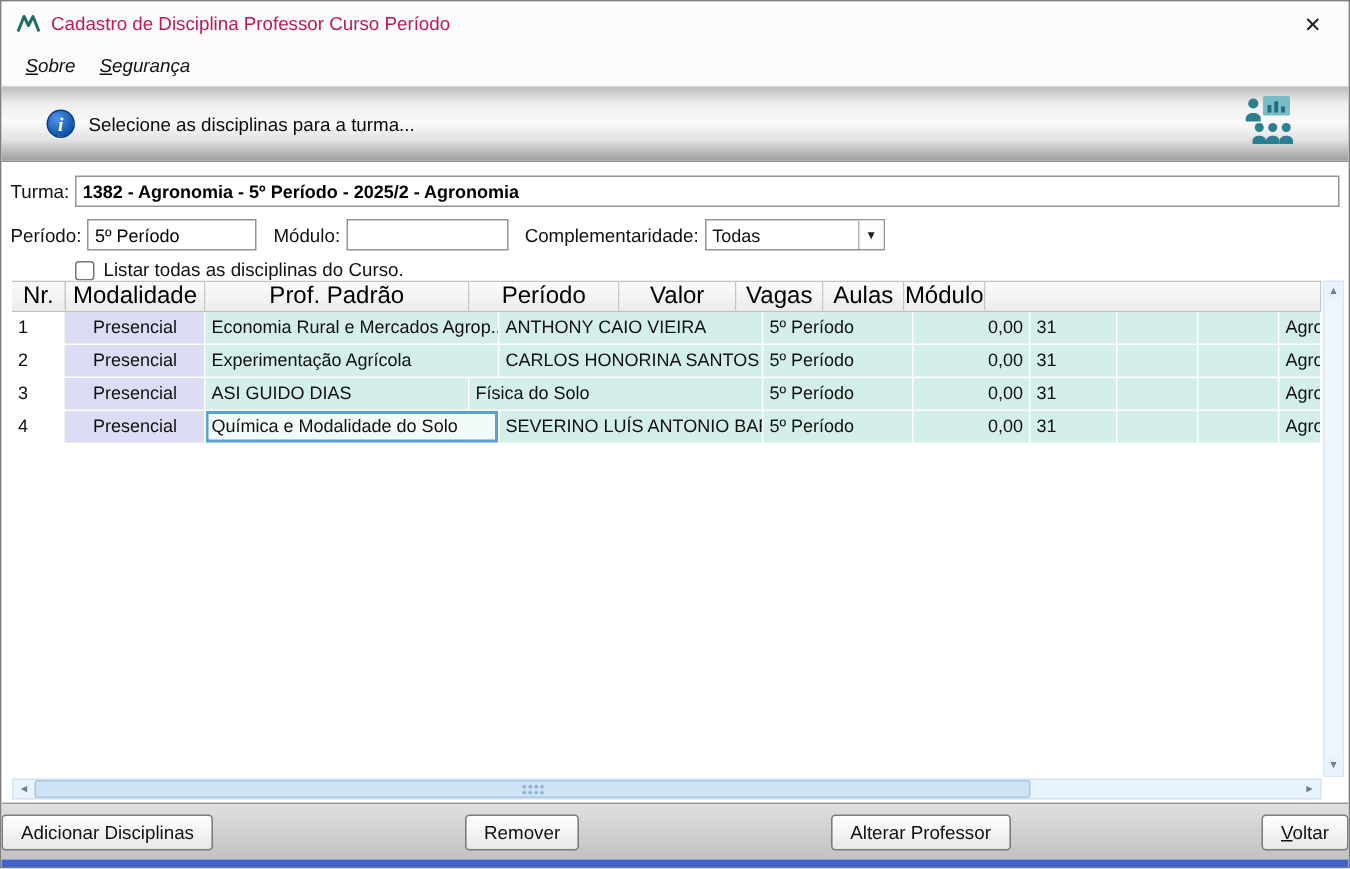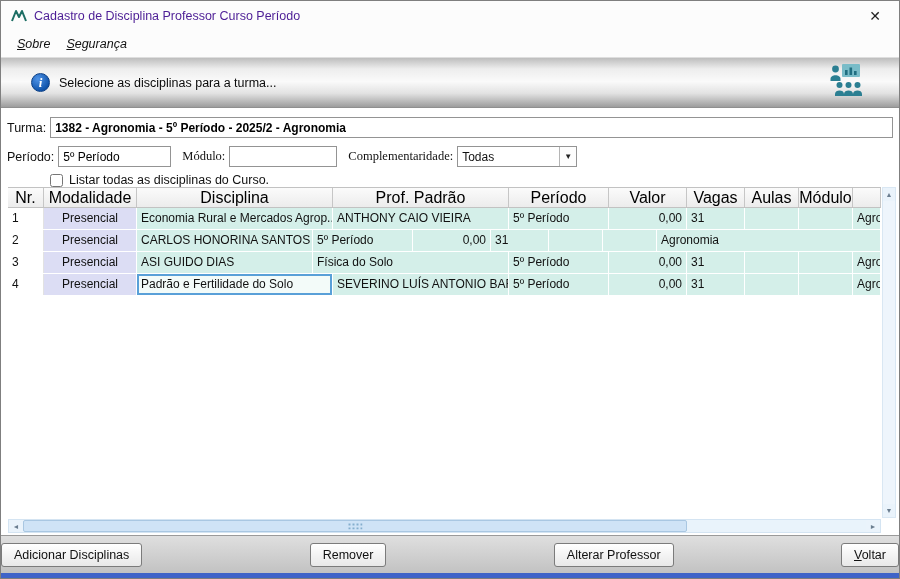--- a/index.html
+++ b/index.html
@@ -8,21 +8,21 @@
 
   .window {
     position:relative; width:900px; height:579px;
     background:#fff; border:1px solid #7f7f7f; overflow:hidden;
     font-size:12.5px; color:#111;
   }
 
   
   .titlebar { height:30px; display:flex; align-items:center; padding:0 10px; background:#fcfcfc; }
   .titlebar .logo { margin-right:7px; display:flex; align-items:center; }
-  .titlebar .title { font-size:12.5px; color:#4c1d95;text-align:right; }
+  .titlebar .title { font-size:12.5px; color:#be185d;text-align:right; }
   .titlebar .close { margin-left:auto; font-size:14px; color:#222; padding:2px 8px; cursor:default; }
 
   
   .menubar { height:27px; display:flex; align-items:center; padding:0 8px; background:#fcfcfc; border-bottom:1px solid #dedede; }
   .menu-item { padding:3px 8px; cursor:default;font-style:italic; }
   .u { text-decoration:underline; }
 
   
   .banner {
     height:50px; display:flex; align-items:center; padding:0 14px 0 30px;
@@ -44,21 +44,21 @@
 
   .frow { display:flex; align-items:center; margin:8px 6px 0 6px; }
   .frow label { font-size:12.5px; white-space:nowrap; }
   .tfield {
     height:21px; border:1px solid #949494; background:#fff; font-family:"Liberation Sans", sans-serif;
     font-size:12px; padding:1px 4px; outline:none;
   }
   .turma-input { flex:1; margin-left:4px; font-weight:bold; }
   .periodo-input { width:113px; margin-left:4px; }
   .modulo-input { width:108px; margin-left:4px; }
-  .lbl-gap { margin-left:11px;font-family:Liberation Serif, serif; }
+  .lbl-gap { margin-left:11px; }
   .combo {
     width:120px; height:21px; margin-left:4px; border:1px solid #949494; background:#fff;
     display:flex; align-items:center; cursor:default;
   }
   .combo .combo-text { flex:1; padding-left:4px; font-size:12px; }
   .combo .combo-arrow {
     width:17px; align-self:stretch; border-left:1px solid #b5b5b5; display:flex; align-items:center;
     justify-content:center; font-size:8px; color:#222; background:#fdfdfd;
   }
 
@@ -202,21 +202,20 @@
       <input type="checkbox" style="">
       <span>Listar todas as disciplinas do Curso.</span>
     </div>
 
     <div class="table-wrap">
       <div class="grid">
 
         <div class="thead">
           <div class="th w-nr">Nr.</div>
           <div class="th w-mod">Modalidade</div>
-          <div class="th w-dis">Disciplina</div>
           <div class="th w-pro">Prof. Padrão</div>
           <div class="th w-per">Período</div>
           <div class="th w-val">Valor</div>
           <div class="th w-vag">Vagas</div>
           <div class="th w-aul">Aulas</div>
           <div class="th w-modu">Módulo</div>
           <div class="th w-cur"></div>
         </div>
 
         <div class="trow">
@@ -228,20 +227,21 @@
           <div class="c teal val w-val">0,00</div>
           <div class="c teal w-vag">31</div>
           <div class="c teal w-aul"></div>
           <div class="c teal w-modu"></div>
           <div class="c teal w-cur">Agronomia</div>
         </div>
 
         <div class="trow">
           <div class="c nr w-nr">2</div>
           <div class="c mod w-mod">Presencial</div>
+          <div class="c teal w-dis">Experimentação Agrícola</div>
           <div class="c teal w-pro">CARLOS HONORINA SANTOS</div>
           <div class="c teal w-per">5º Período</div>
           <div class="c teal val w-val">0,00</div>
           <div class="c teal w-vag">31</div>
           <div class="c teal w-aul"></div>
           <div class="c teal w-modu"></div>
           <div class="c teal w-cur">Agronomia</div>
         </div>
 
         <div class="trow">
@@ -253,21 +253,21 @@
           <div class="c teal val w-val">0,00</div>
           <div class="c teal w-vag">31</div>
           <div class="c teal w-aul"></div>
           <div class="c teal w-modu"></div>
           <div class="c teal w-cur">Agronomia</div>
         </div>
 
         <div class="trow">
           <div class="c nr w-nr">4</div>
           <div class="c mod w-mod">Presencial</div>
-          <div class="c teal selcell w-dis">Padrão e Fertilidade do Solo</div>
+          <div class="c teal selcell w-dis">Química e Modalidade do Solo</div>
           <div class="c teal w-pro">SEVERINO LUÍS ANTONIO BARB...</div>
           <div class="c teal w-per">5º Período</div>
           <div class="c teal val w-val">0,00</div>
           <div class="c teal w-vag">31</div>
           <div class="c teal w-aul"></div>
           <div class="c teal w-modu"></div>
           <div class="c teal w-cur">Agronomia</div>
         </div>
 
       </div>

